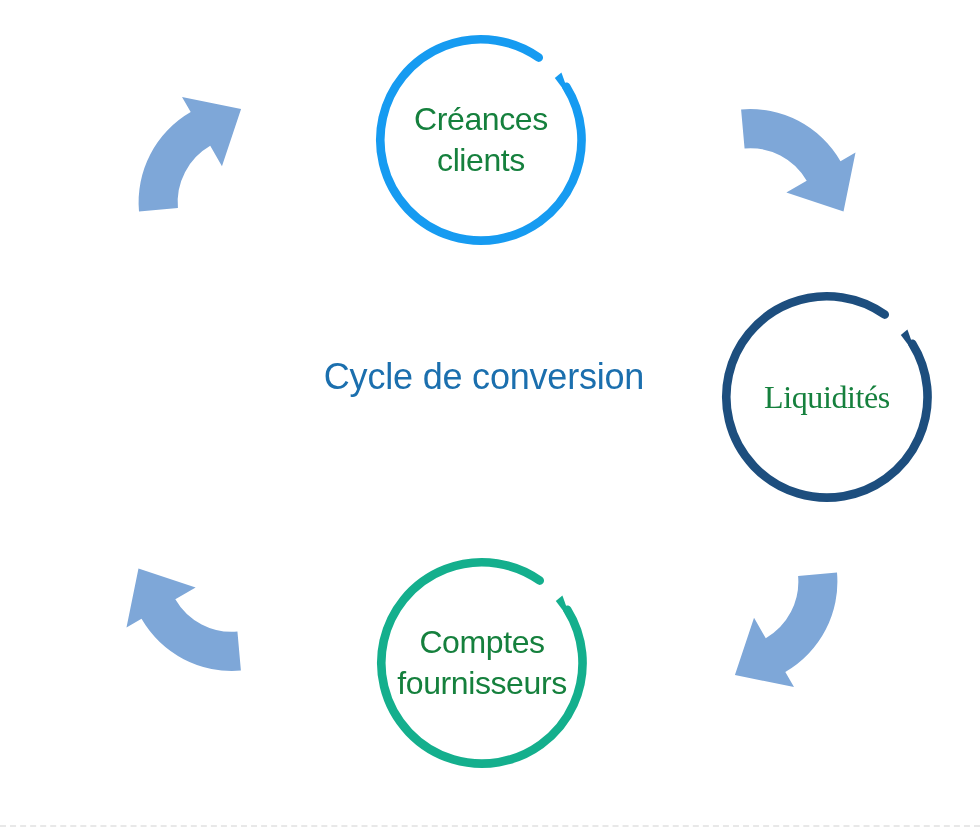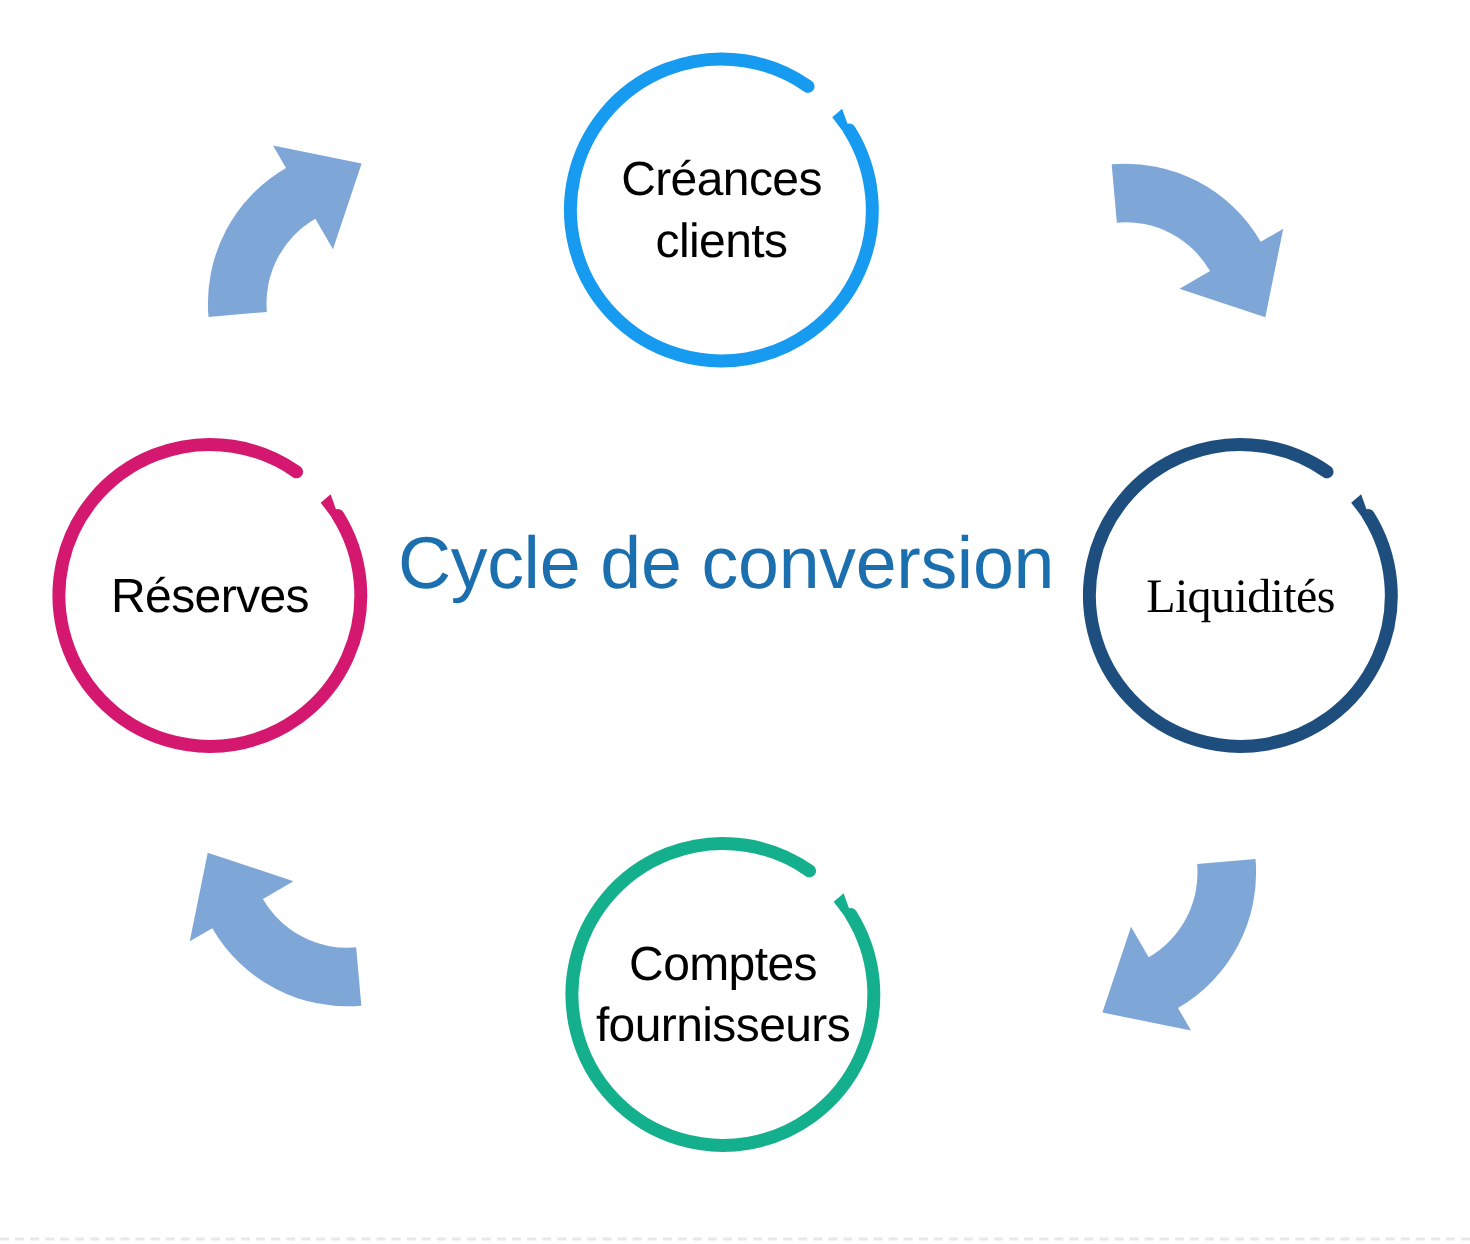--- a/index.html
+++ b/index.html
@@ -30,21 +30,21 @@
     position: absolute;
     inset: 0;
     display: flex;
     align-items: center;
     justify-content: center;
     text-align: center;
     padding: 0 22px;
     font-size: 32px;
     letter-spacing: -0.4px;
     line-height: 1.28;
-    color: #000000;
+    color: #15803d;
   }
   .node-top    { left: 366px; top: 25px; }
   .node-right  { left: 712px; top: 282px; font-family: Liberation Serif, serif; }
   .node-bottom { left: 367px; top: 548px; }
   .node-left   { left: 25px;  top: 282px; }
 
   
   .arrow {
     position: absolute;
     width: 148px; height: 139px;
@@ -54,21 +54,21 @@
   .arrow-bottom-right { left: 720px; top: 560px; transform: rotate(90deg); }
   .arrow-bottom-left  { left: 110px; top: 558px; transform: rotate(180deg); }
   .arrow-top-left     { left: 108px; top: 85px;  transform: rotate(270deg); }
 
   
   .center-title {
     position: absolute;
     left: 264px; top: 352px;
     width: 440px;
     text-align: center;
-    font-size: 49px;
+    font-size: 36px;
     line-height: 49px;
     letter-spacing: -0.2px;
     font-weight: 400;
   }
 
   
   .bottom-edge {
     position: absolute;
     left: 0; top: 825px;
     width: 980px; height: 0;
@@ -118,26 +118,20 @@
     <div class="node-label">Liquidités</div>
   </div>
 
   <div class="node node-bottom">
     <svg class="ring" viewBox="0 0 240 240" style="color: rgb(20, 175, 141);">
       <use href="#brush-ring"></use>
     </svg>
     <div class="node-label">Comptes fournisseurs</div>
   </div>
 
-  <div class="node node-left">
-    <svg class="ring" viewBox="0 0 240 240" style="color: rgb(213, 24, 111);">
-      <use href="#brush-ring"></use>
-    </svg>
-    <div class="node-label">Réserves</div>
-  </div>
 
   <svg class="arrow arrow-top-right" viewBox="0 0 170 160" style="color: rgb(126, 167, 216);">
     <use href="#curved-arrow"></use>
   </svg>
   <svg class="arrow arrow-bottom-right" viewBox="0 0 170 160" style="color: rgb(126, 167, 216);">
     <use href="#curved-arrow"></use>
   </svg>
   <svg class="arrow arrow-bottom-left" viewBox="0 0 170 160" style="color: rgb(126, 167, 216);">
     <use href="#curved-arrow"></use>
   </svg>

